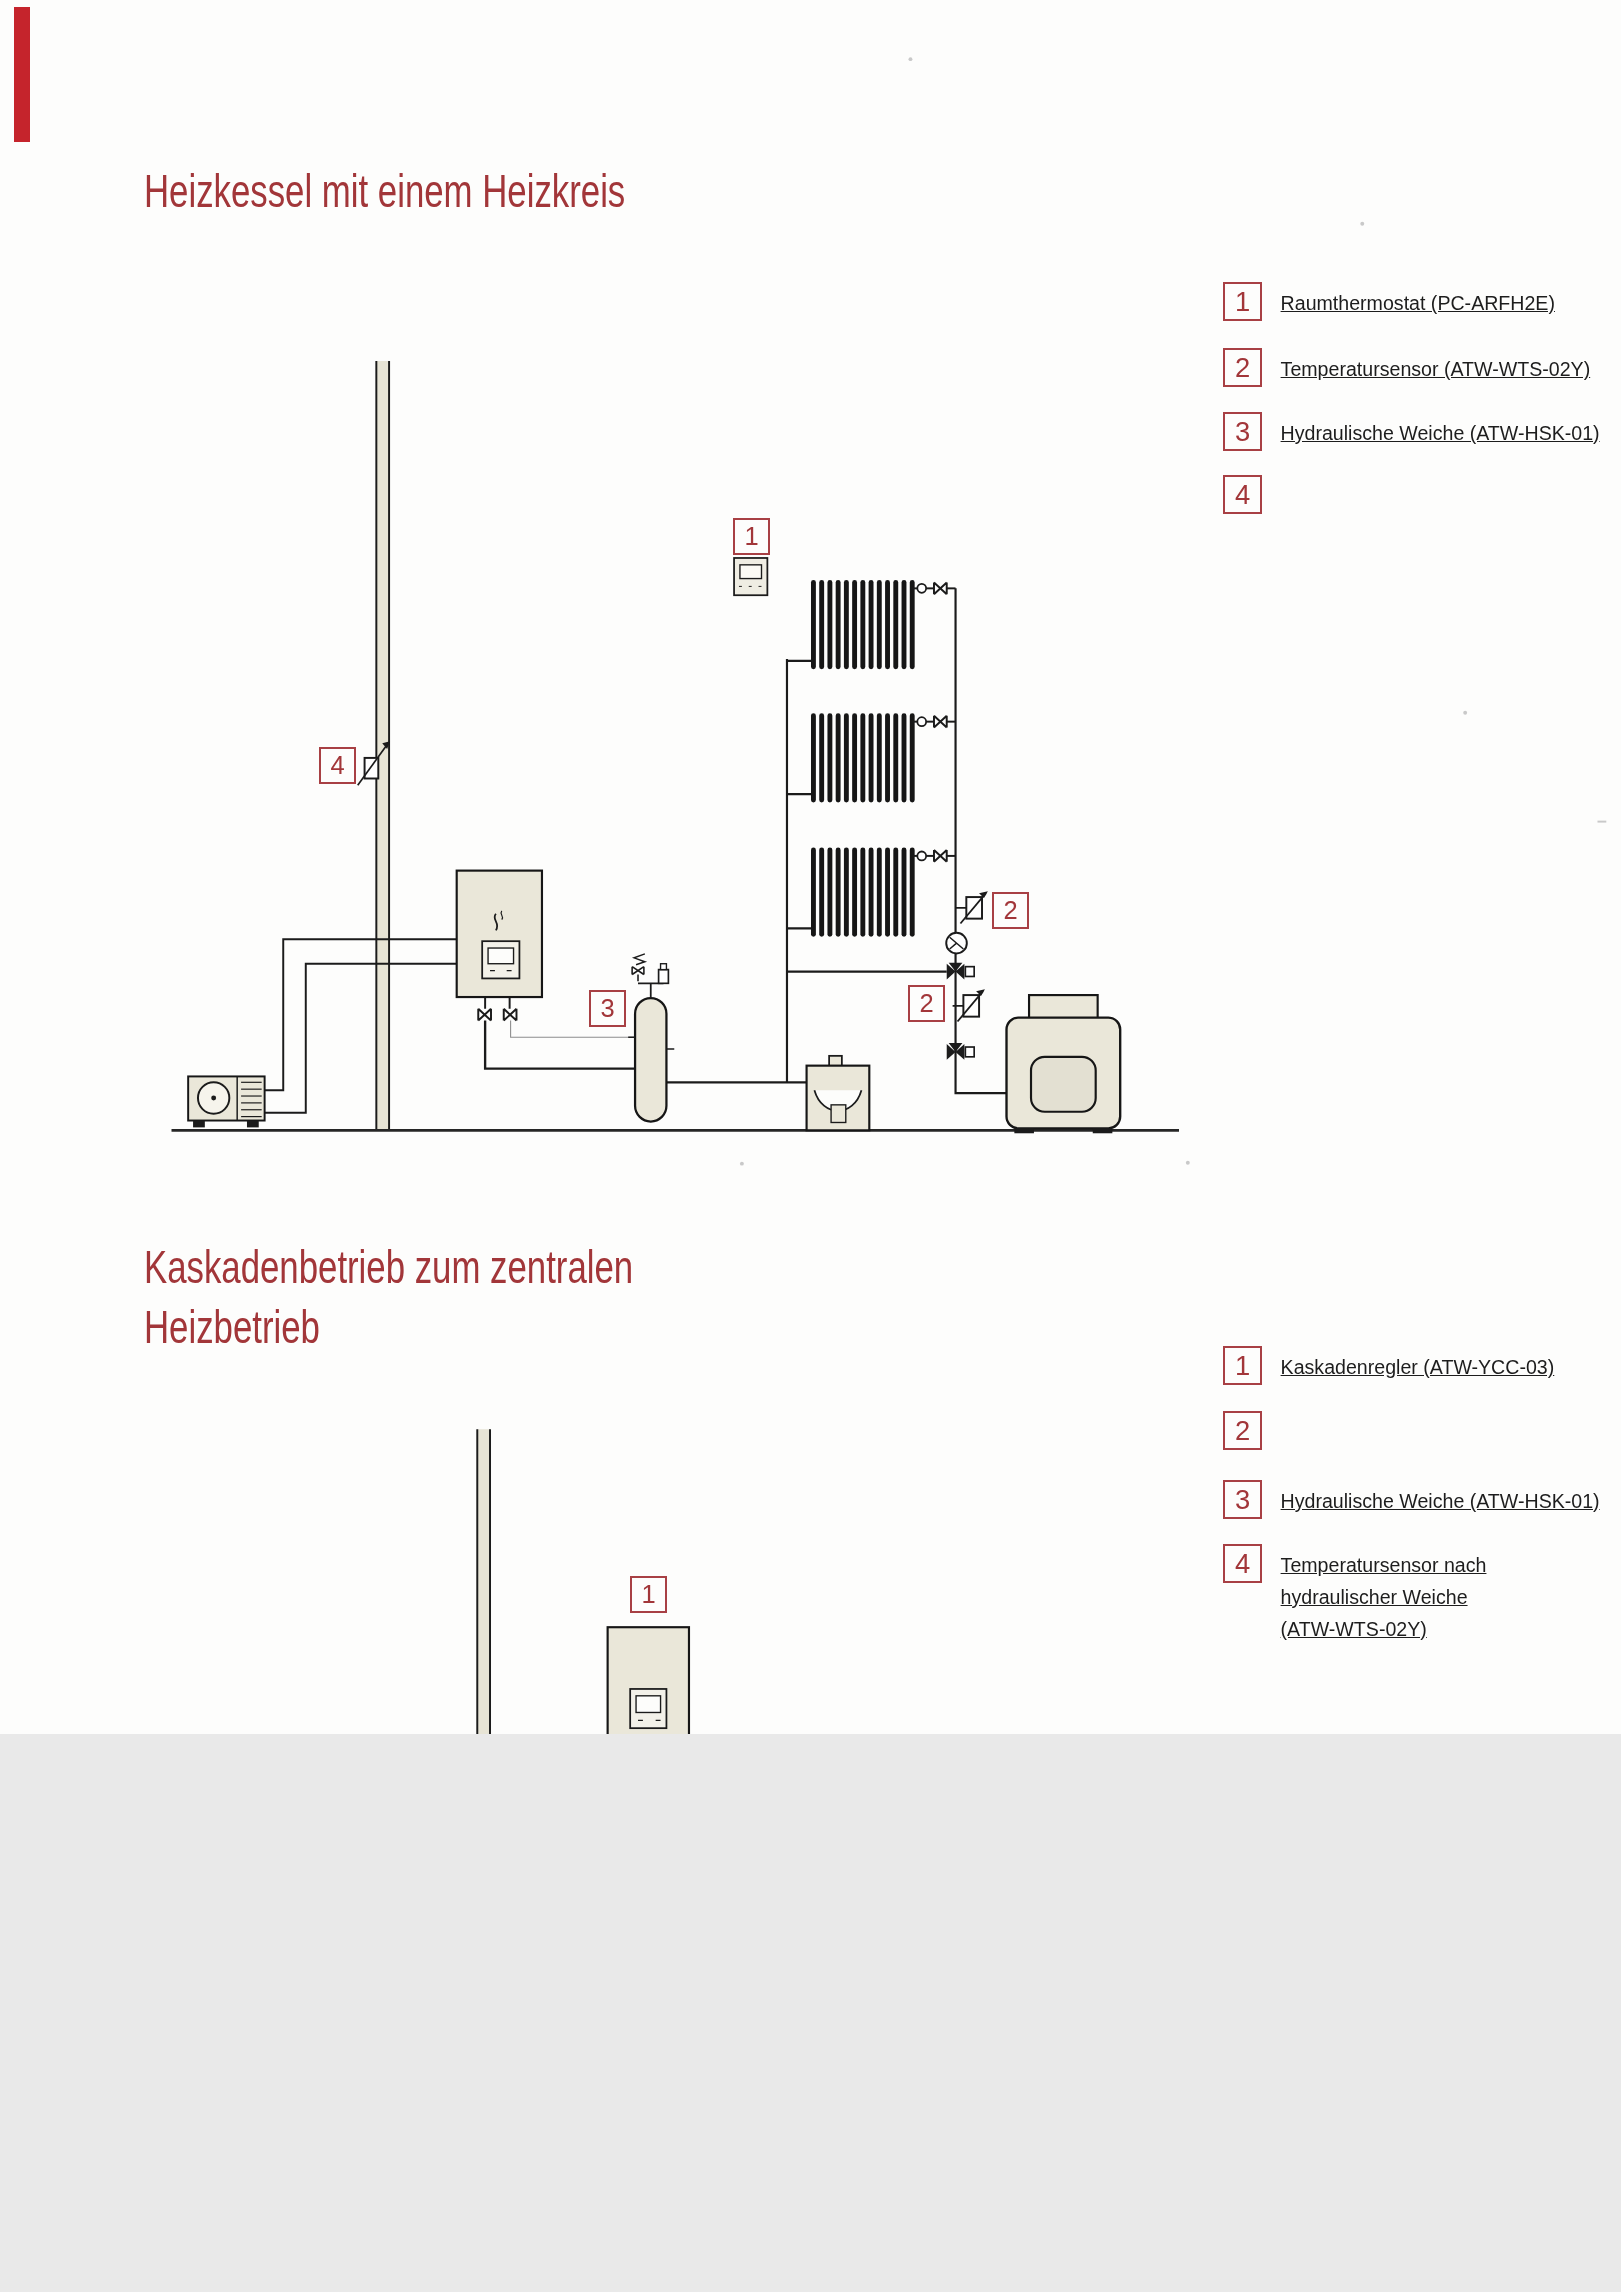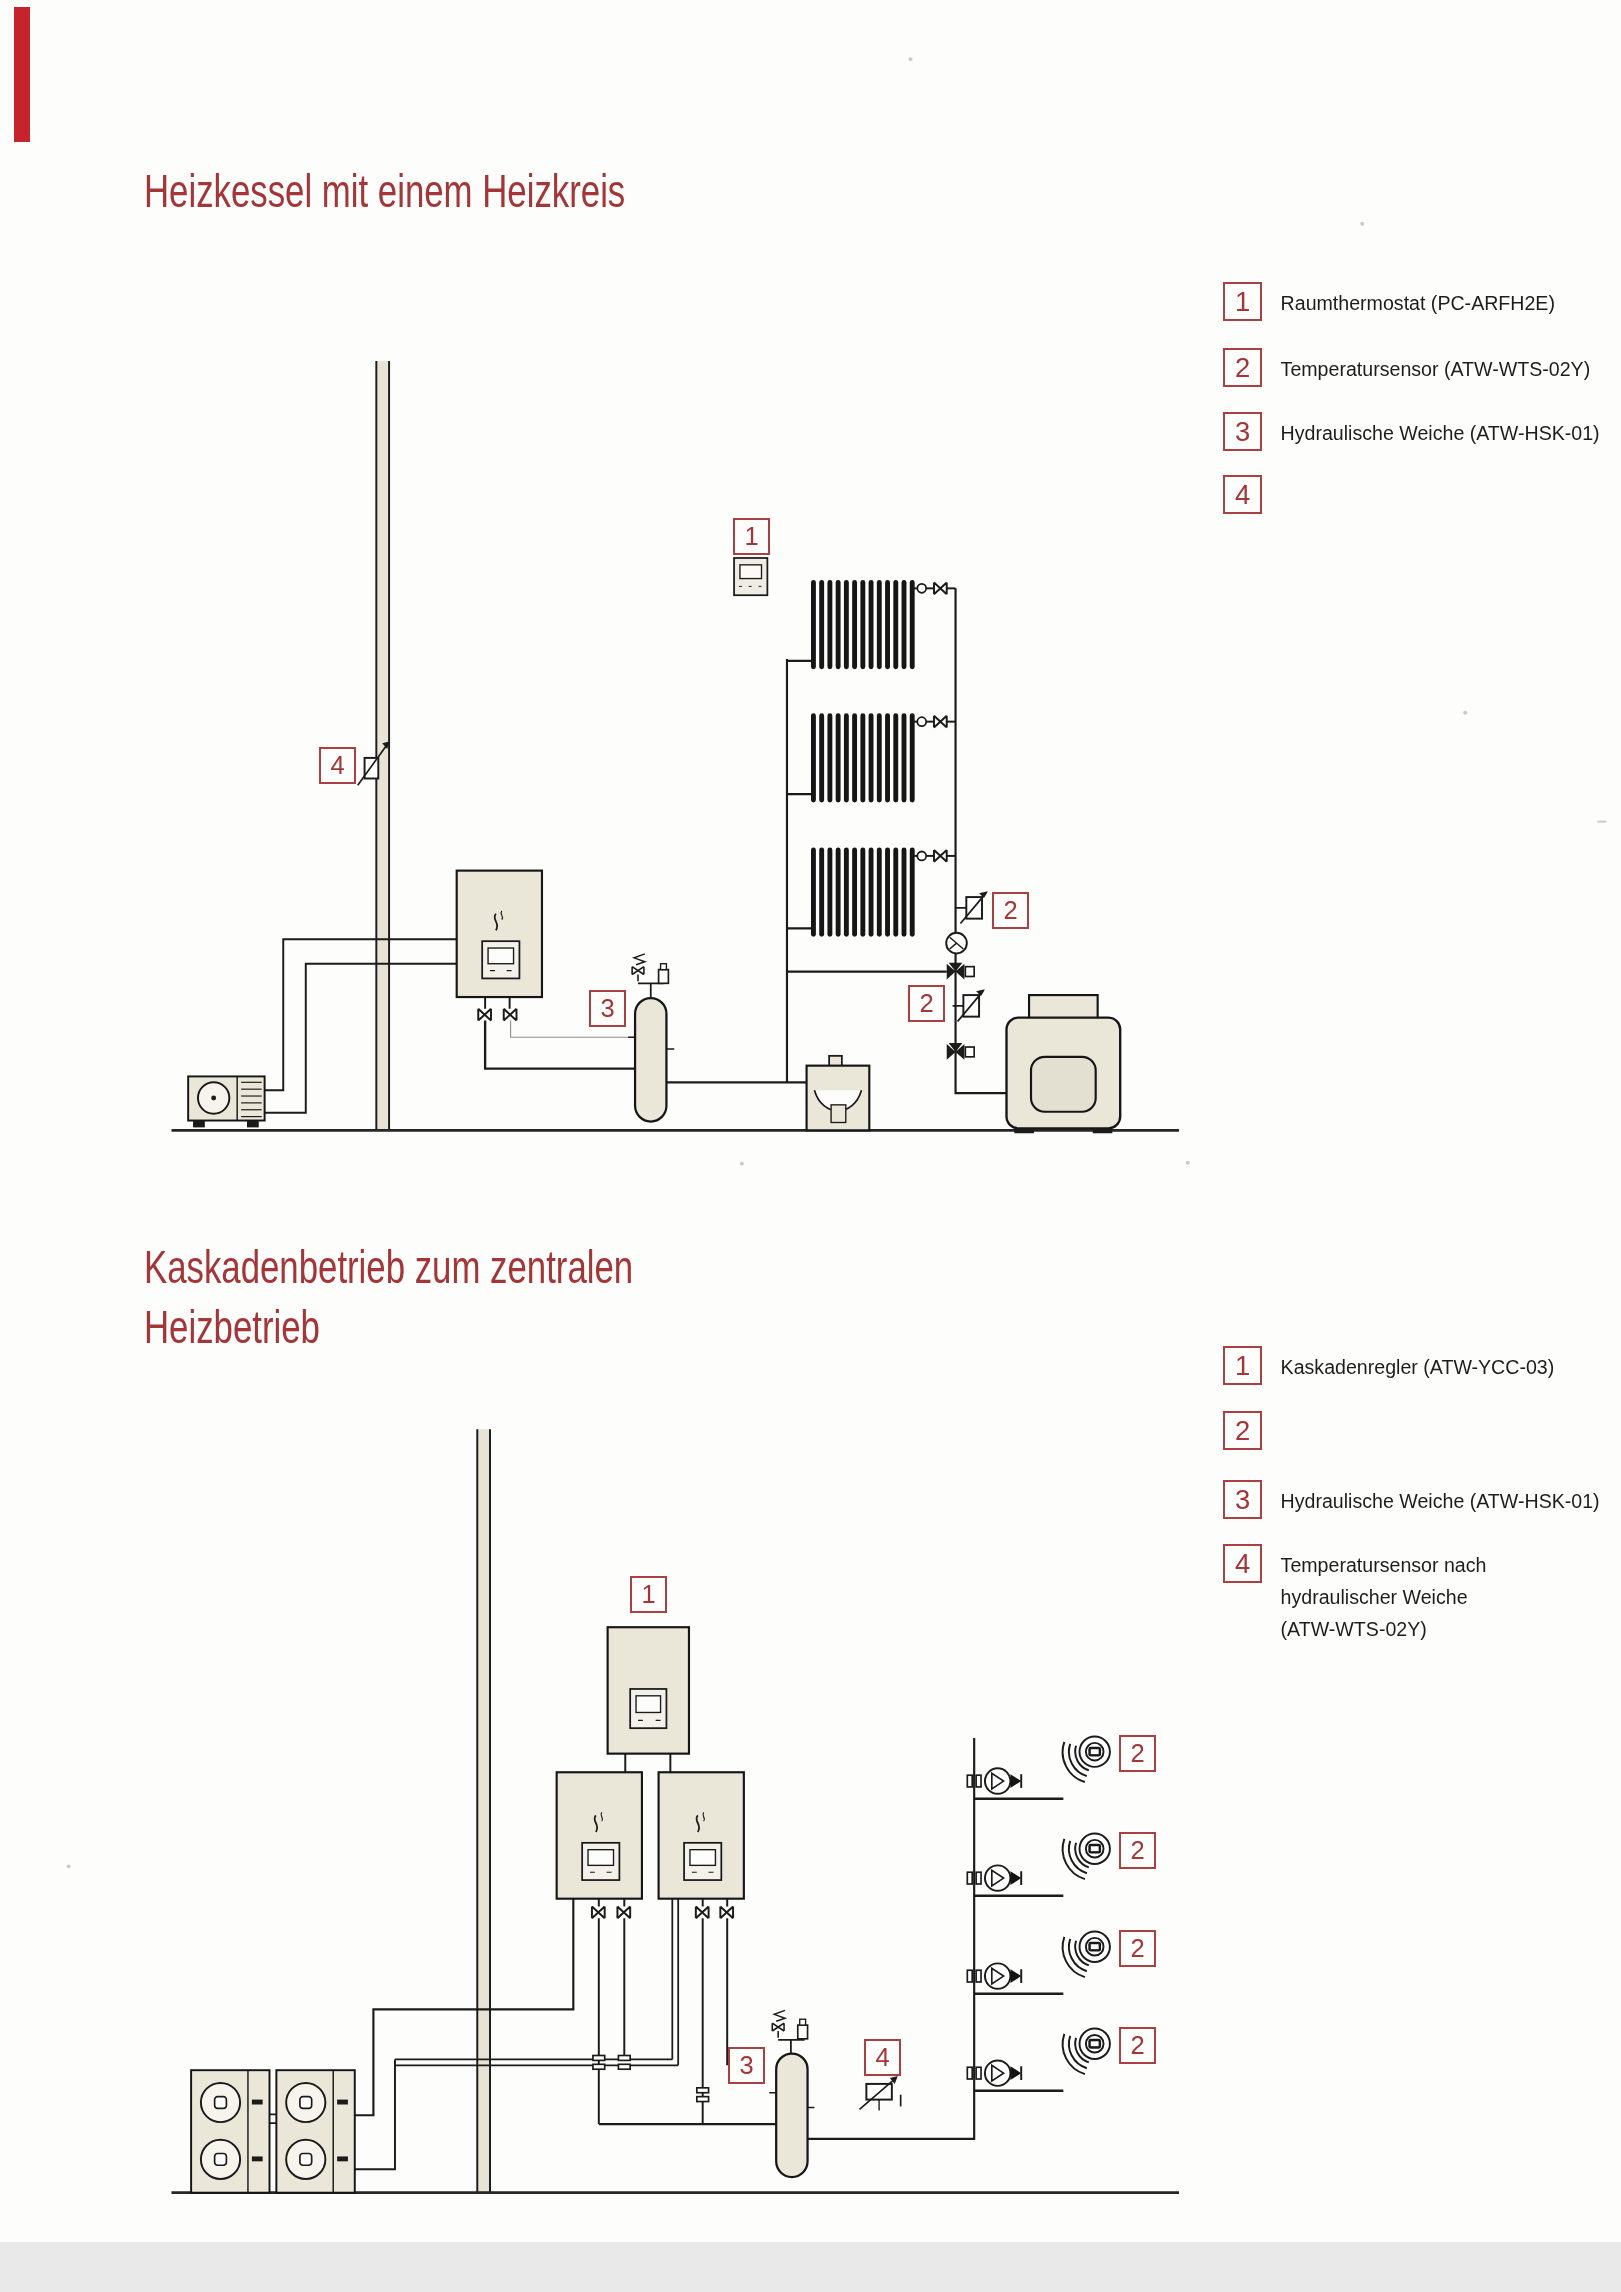--- a/index.html
+++ b/index.html
@@ -1,26 +1,26 @@
 <!DOCTYPE html>
 <html><head>
 <meta charset="utf-8">
 <style>
   html,body{margin:0;padding:0;background:#e9e9e9;}
-  .page{position:relative;width:1621px;height:2242px;background:#fdfdfc;overflow:hidden;
+  .page{position:relative;width:1621px;height:1734px;background:#fdfdfc;overflow:hidden;
         font-family:"Liberation Sans",sans-serif;}
   .redbar{position:absolute;left:13.7px;top:6.9px;width:16.7px;height:135px;background:#c5242c;}
   .title{position:absolute;color:#a23639;font-size:47px;line-height:51px;white-space:nowrap;
          transform:scaleX(0.74);transform-origin:0 0;font-weight:400;}
   #title1{left:144px;top:165px;}
   #title2{left:144px;top:1237px;line-height:60px;}
   .lrow{position:absolute;left:1223px;display:flex;align-items:flex-start;}
   .lbox{width:35px;height:35px;border:2px solid #a84044;color:#a23639;font-size:27.4px;
         display:flex;align-items:center;justify-content:center;background:#fdfdfc;flex:0 0 auto;}
-  .ltxt{margin-left:18.6px;margin-top:4.9px;font-size:19.6px;line-height:32px;color:#1d1d1d;}
+  .ltxt{margin-left:18.6px;margin-top:4.9px;font-size:19.6px;line-height:32px;color:#1d1d1d;text-decoration:underline;}
   .lline:empty{display:none;}
   .callout{position:absolute;width:33px;height:33px;border:2px solid #a84044;color:#a23639;
            font-size:25.5px;display:flex;align-items:center;justify-content:center;background:#fdfdfc;}
   svg.art{position:absolute;left:0;top:0;}
 </style>
 </head>
 <body>
 
 <div class="page">
 

